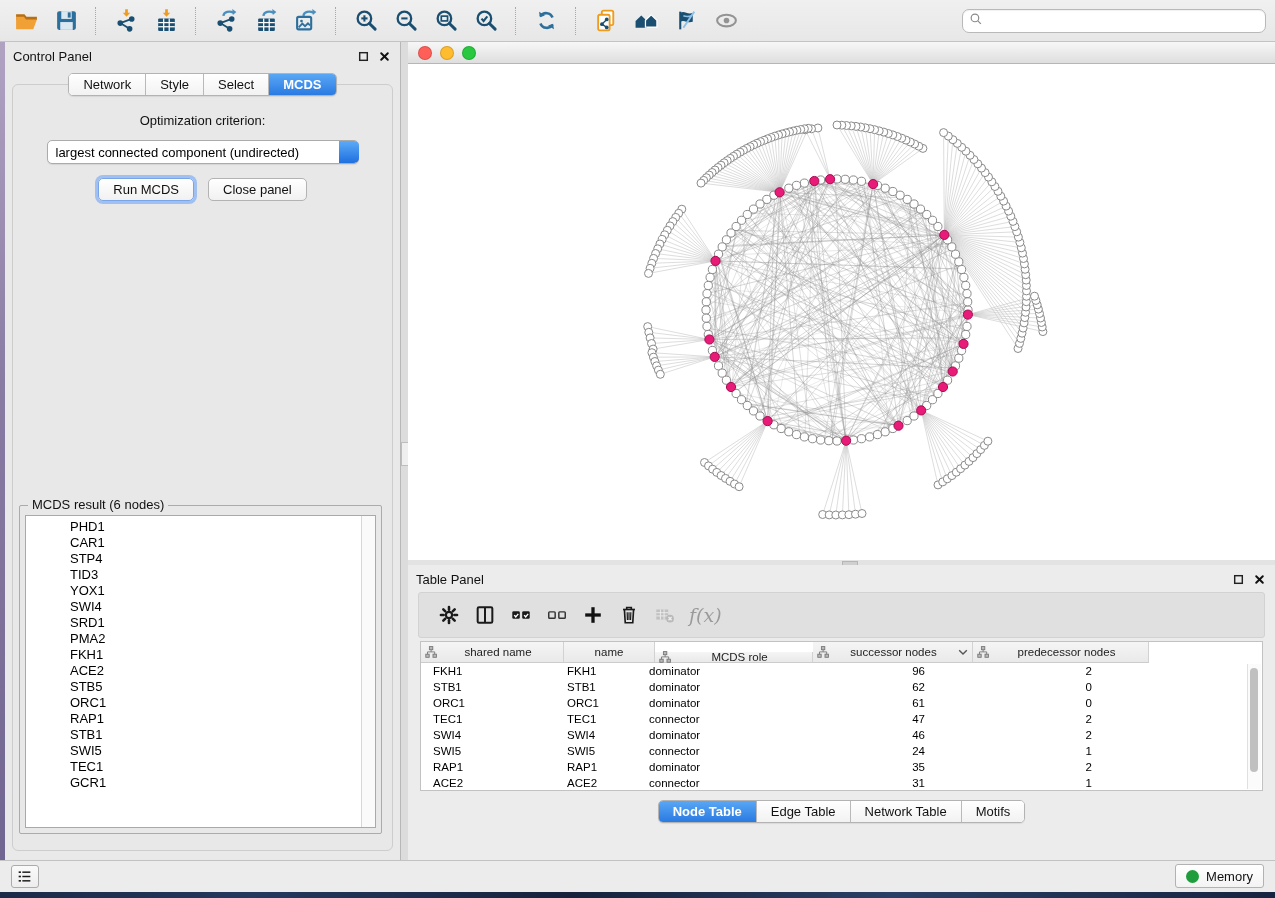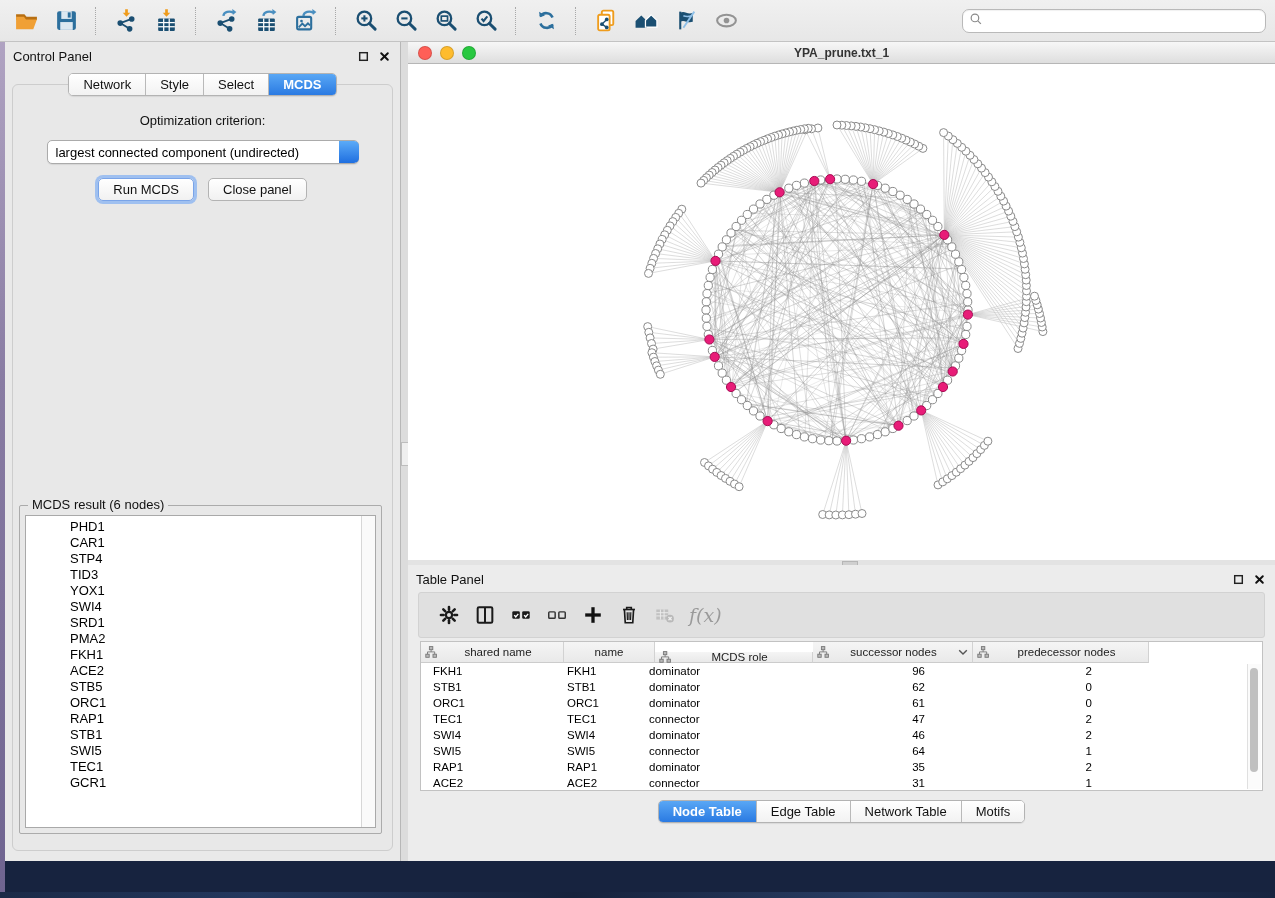--- a/index.html
+++ b/index.html
@@ -377,21 +377,20 @@
       <div class="handle"></div>
     </div>
 
   <div class="network-window">
     <div class="net-titlebar">
       <div class="lights" id="traffic-lights">
           <span class="light" style="background: rgb(255, 95, 87); border: 1px solid rgba(0, 0, 0, 0.15);"></span>
           <span class="light" style="background: rgb(254, 188, 46); border: 1px solid rgba(0, 0, 0, 0.15);"></span>
           <span class="light" style="background: rgb(40, 200, 64); border: 1px solid rgba(0, 0, 0, 0.15);"></span>
         </div>
-      <div class="net-title">YPA_prune.txt_1</div>
     </div>
     <div class="net-canvas" id="net-canvas">
         <svg viewBox="0 0 867 497" width="100%" height="100%">
           <line x1="536.3" y1="171.9" x2="298.3" y2="256.5" stroke="#8c8c8c" stroke-width="0.6" opacity="0.5124866020586342"></line>
           <line x1="536.3" y1="171.9" x2="327.1" y2="329.3" stroke="#8c8c8c" stroke-width="0.6" opacity="0.5275394089939073"></line>
           <line x1="536.3" y1="171.9" x2="506.5" y2="352.6" stroke="#8c8c8c" stroke-width="0.6" opacity="0.5145055743586272"></line>
           <line x1="536.3" y1="171.9" x2="543.8" y2="183.9" stroke="#8c8c8c" stroke-width="0.6" opacity="0.5126263779192232"></line>
           <line x1="536.3" y1="171.9" x2="326.9" y2="329.1" stroke="#8c8c8c" stroke-width="0.6" opacity="0.4925812226673588"></line>
           <line x1="536.3" y1="171.9" x2="299.0" y2="230.6" stroke="#8c8c8c" stroke-width="0.6" opacity="0.5908801680151373"></line>
           <line x1="536.3" y1="171.9" x2="314.2" y2="183.9" stroke="#8c8c8c" stroke-width="0.6" opacity="0.5475518972915597"></line>
@@ -1338,21 +1337,21 @@
             <div class="nt-cell" style="width: 110px;">SWI4</div>
             <div class="nt-cell" style="width: 58px;">SWI4</div>
             <div class="nt-cell" style="width: 125px;">dominator</div>
             <div class="nt-cell num" style="width: 127px;">46</div>
             <div class="nt-cell num" style="width: 143px;">2</div>
           </div>
           <div class="nt-row">
             <div class="nt-cell" style="width: 110px;">SWI5</div>
             <div class="nt-cell" style="width: 58px;">SWI5</div>
             <div class="nt-cell" style="width: 125px;">connector</div>
-            <div class="nt-cell num" style="width: 127px;">64</div>
+            <div class="nt-cell num" style="width: 127px;">24</div>
             <div class="nt-cell num" style="width: 143px;">1</div>
           </div>
           <div class="nt-row">
             <div class="nt-cell" style="width: 110px;">RAP1</div>
             <div class="nt-cell" style="width: 58px;">RAP1</div>
             <div class="nt-cell" style="width: 125px;">dominator</div>
             <div class="nt-cell num" style="width: 127px;">35</div>
             <div class="nt-cell num" style="width: 143px;">2</div>
           </div>
           <div class="nt-row">
@@ -1370,14 +1369,36 @@
     <div class="nt-tabs" id="nt-tabs">
         <div class="seg">
           <div class="seg-item active">Node Table</div>
           <div class="seg-item">Edge Table</div>
           <div class="seg-item">Network Table</div>
           <div class="seg-item">Motifs</div>
         </div>
       </div>
   </div>
 
+  <div class="status-bar">
+    <button class="sb-list-btn" id="sb-list-slot">
+        <span style="display: inline-flex; align-items: center;">
+          <svg viewBox="0 0 24 21" xmlns="http://www.w3.org/2000/svg">
+            <g stroke="#1a1a1a" stroke-width="2.2">
+              <line x1="8" y1="4" x2="20" y2="4"></line>
+              <line x1="8" y1="10.5" x2="20" y2="10.5"></line>
+              <line x1="8" y1="17" x2="20" y2="17"></line>
+            </g>
+            <g fill="#1a1a1a">
+              <rect x="2.5" y="2.8" width="3.4" height="2.4"></rect>
+              <rect x="2.5" y="9.3" width="3.4" height="2.4"></rect>
+              <rect x="2.5" y="15.8" width="3.4" height="2.4"></rect>
+            </g>
+          </svg>
+        </span>
+      </button>
+    <button class="memory-btn">
+      <span class="memory-dot" id="memory-dot" style="background: rgb(31, 156, 60);"></span>
+      <span>Memory</span>
+    </button>
+  </div>
   <div class="desktop-bottom"></div>
 </div>
 
 </body></html>

